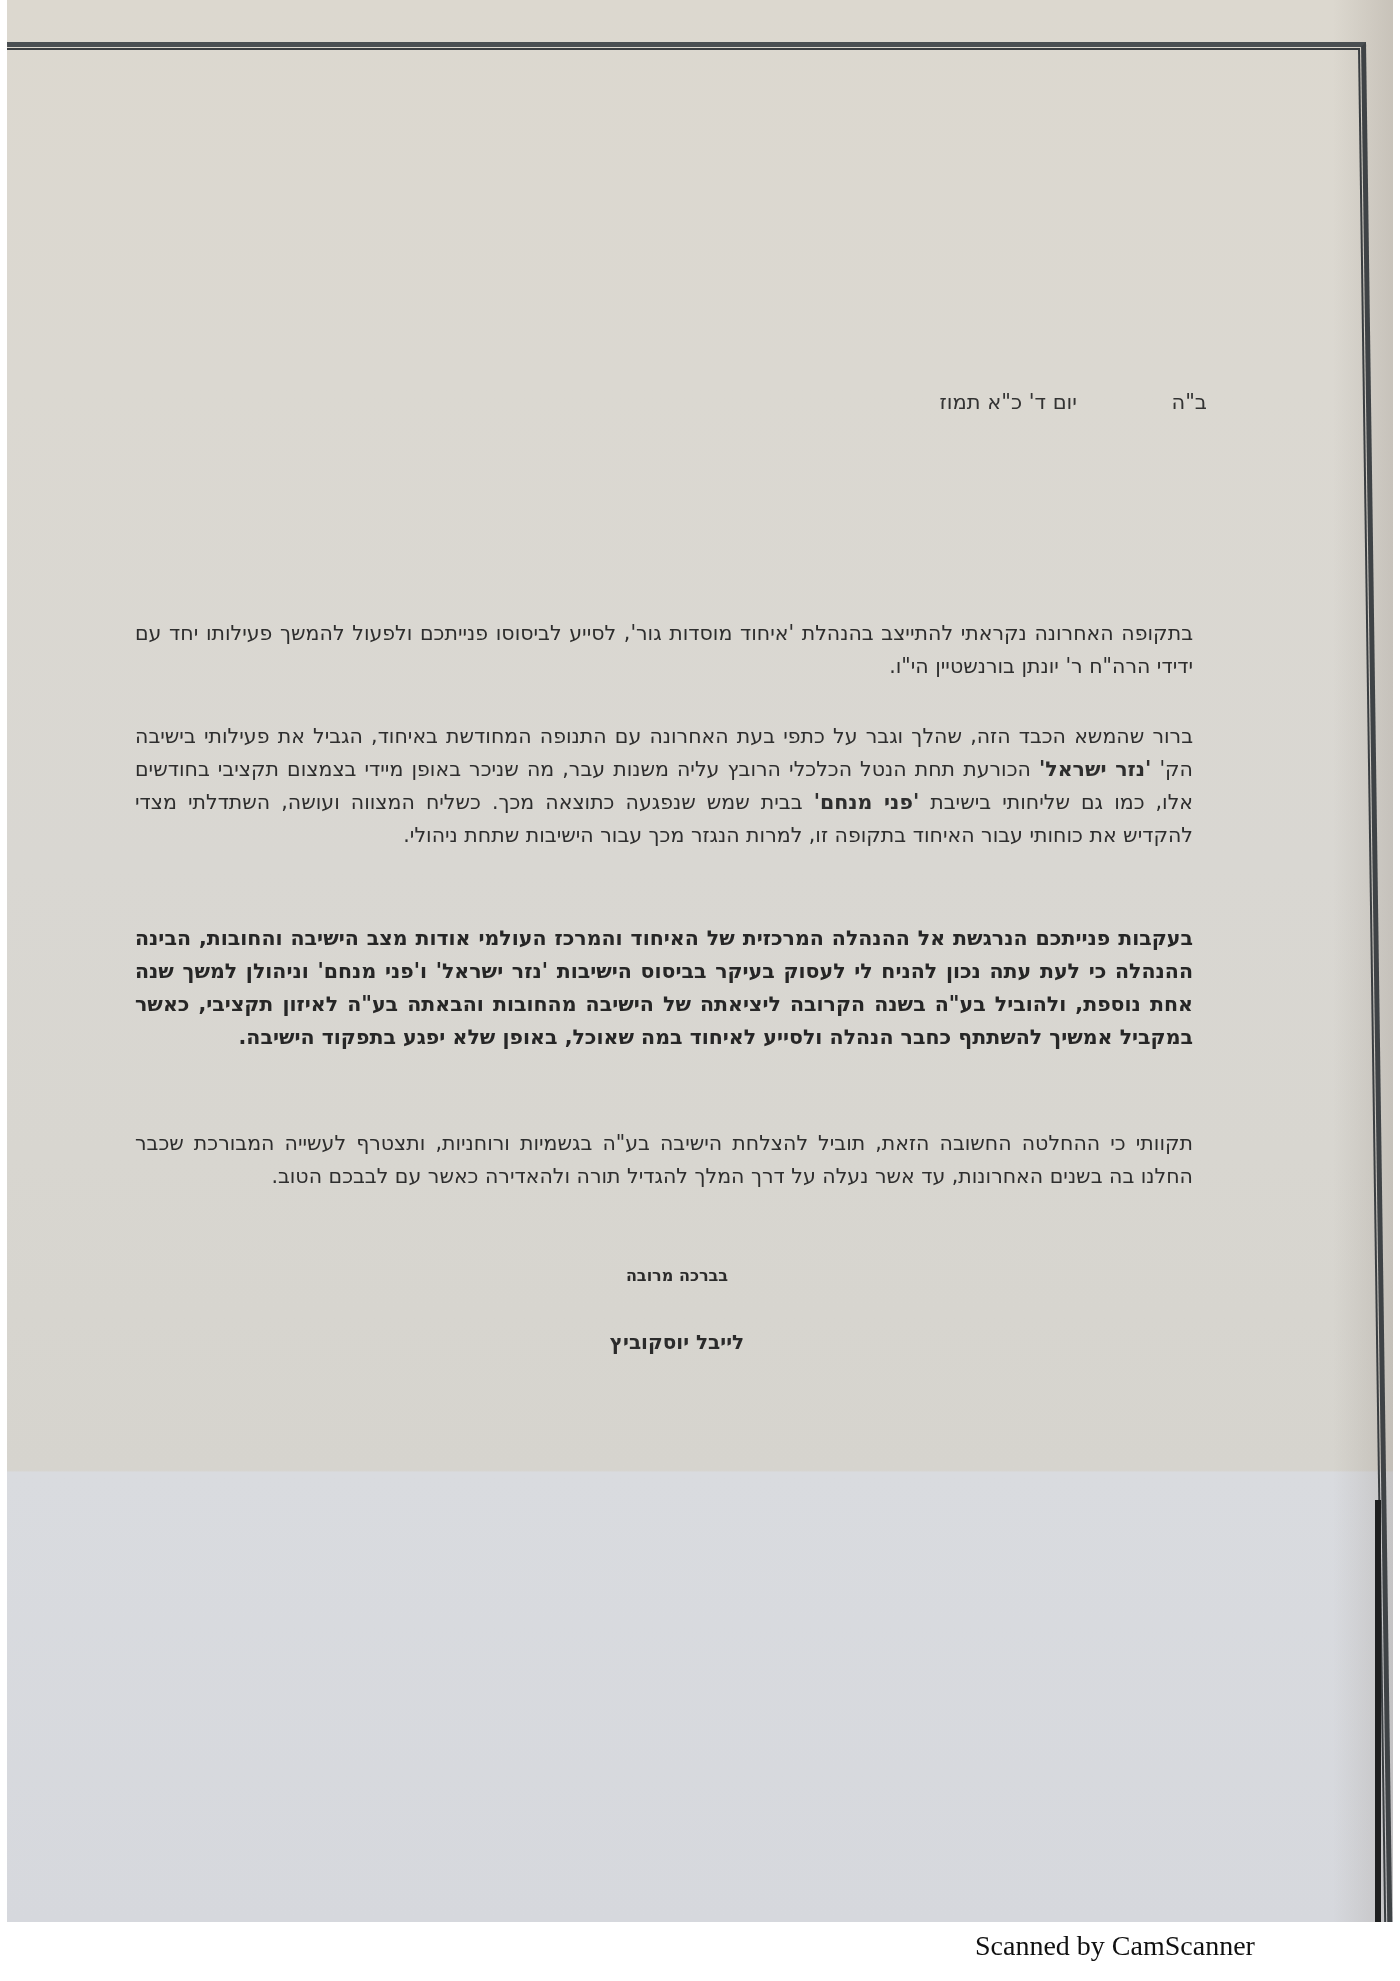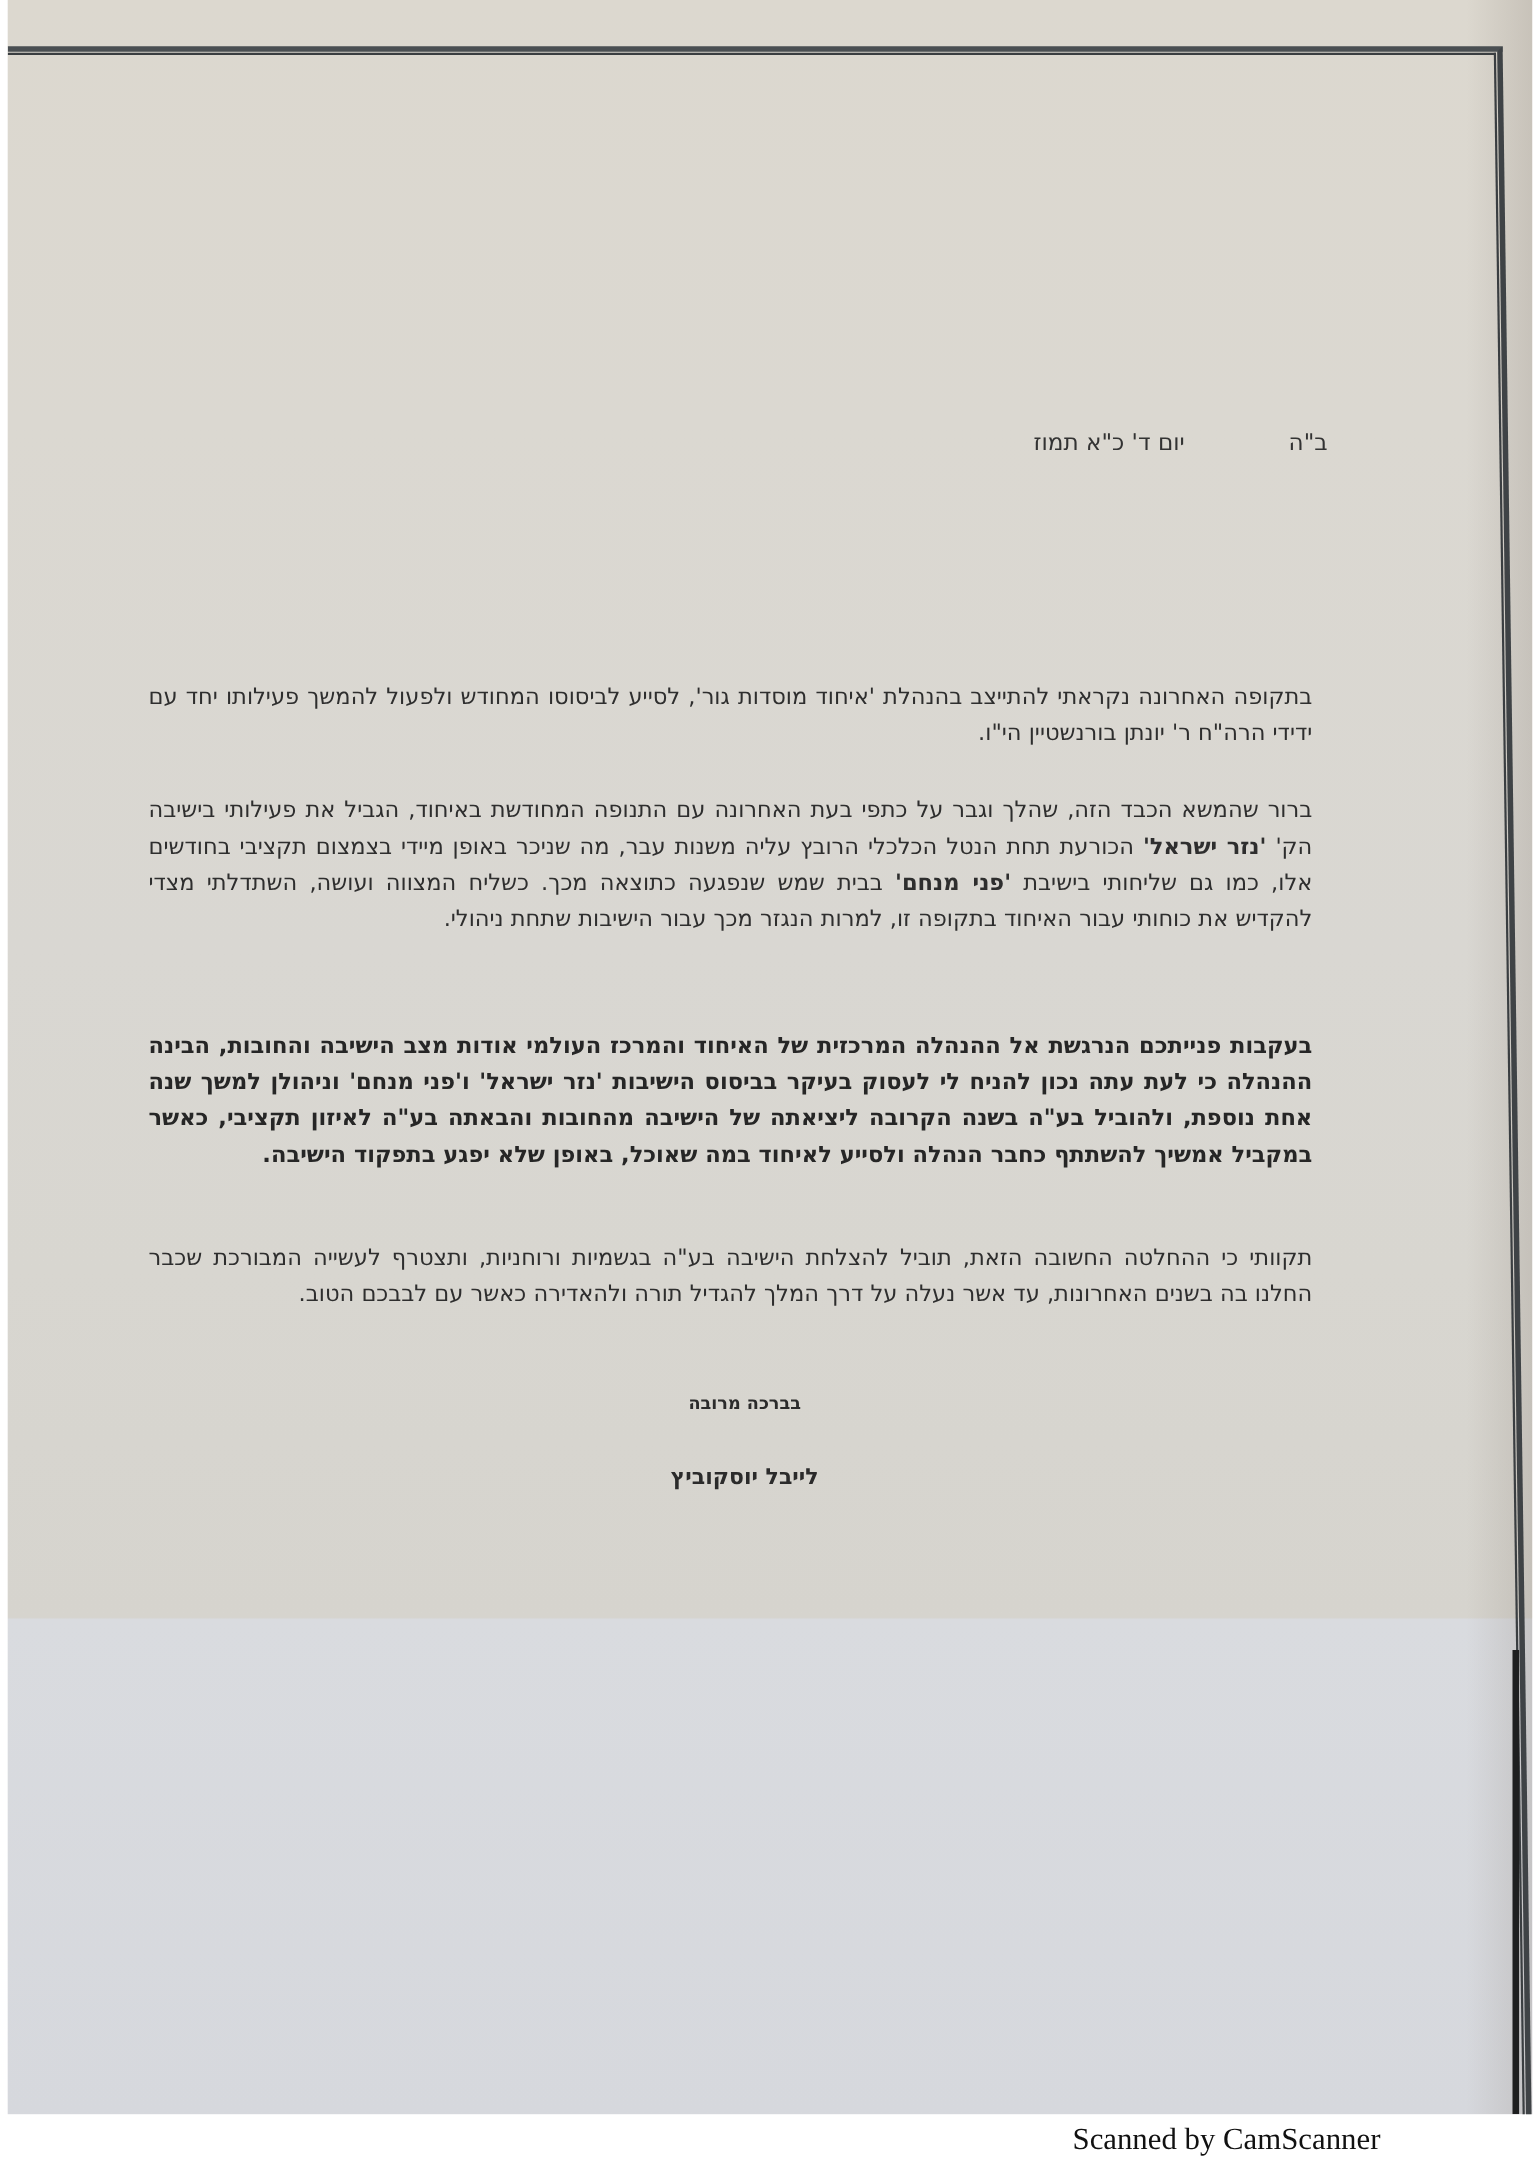--- a/index.html
+++ b/index.html
@@ -108,21 +108,20 @@
       direction: rtl;
       text-align: justify;
       text-align-last: right;
       font-size: 20.5px;
       line-height: 33px;
       color: #2e2e2e;
     }
     .para.bold {
       font-weight: bold;
       color: #262626;
-      margin-top: 12px;
     }
     .p1 { top: 617px; }
     .p2 { top: 720px; }
     .p3 { top: 922px; }
     .p4 { top: 1127px; }
     .para b { font-weight: bold; }
     .closing {
       position: absolute;
       top: 1266px;
       left: 520px;
@@ -162,21 +161,21 @@
   <div class="border-outer"></div>
   <div class="border-inner"></div>
   <div class="dark-edge"></div>
 
   <div class="header-row">
     <span class="bh">ב"ה</span>
     <span class="date">יום ד' כ"א תמוז</span>
   </div>
 
 
-  <div class="para p1">בתקופה האחרונה נקראתי להתייצב בהנהלת 'איחוד מוסדות גור', לסייע לביסוסו המחודש ולפעול להמשך פעילותו יחד עם ידידי הרה"ח ר' יונתן בורנשטיין הי"ו.</div>
+  <div class="para p1">בתקופה האחרונה נקראתי להתייצב בהנהלת 'איחוד מוסדות גור', לסייע לביסוסו פנייתכם ולפעול להמשך פעילותו יחד עם ידידי הרה"ח ר' יונתן בורנשטיין הי"ו.</div>
 
   <div class="para p2"><span>ברור שהמשא הכבד הזה, שהלך וגבר על כתפי בעת האחרונה עם התנופה המחודשת באיחוד, הגביל את פעילותי בישיבה הק' </span><b>'נזר ישראל'</b><span> הכורעת תחת הנטל הכלכלי הרובץ עליה משנות עבר, מה שניכר באופן מיידי בצמצום תקציבי בחודשים אלו, כמו גם שליחותי בישיבת </span><b>'פני מנחם'</b><span> בבית שמש שנפגעה כתוצאה מכך. כשליח המצווה ועושה, השתדלתי מצדי להקדיש את כוחותי עבור האיחוד בתקופה זו, למרות הנגזר מכך עבור הישיבות שתחת ניהולי.</span></div>
 
   <div class="para p3 bold">בעקבות פנייתכם הנרגשת אל ההנהלה המרכזית של האיחוד והמרכז העולמי אודות מצב הישיבה והחובות, הבינה ההנהלה כי לעת עתה נכון להניח לי לעסוק בעיקר בביסוס הישיבות 'נזר ישראל' ו'פני מנחם' וניהולן למשך שנה אחת נוספת, ולהוביל בע"ה בשנה הקרובה ליציאתה של הישיבה מהחובות והבאתה בע"ה לאיזון תקציבי, כאשר במקביל אמשיך להשתתף כחבר הנהלה ולסייע לאיחוד במה שאוכל, באופן שלא יפגע בתפקוד הישיבה.</div>
 
   <div class="para p4">תקוותי כי ההחלטה החשובה הזאת, תוביל להצלחת הישיבה בע"ה בגשמיות ורוחניות, ותצטרף לעשייה המבורכת שכבר החלנו בה בשנים האחרונות, עד אשר נעלה על דרך המלך להגדיל תורה ולהאדירה כאשר עם לבבכם הטוב.</div>
 
   <div class="closing">בברכה מרובה</div>
   <div class="signature">לייבל יוסקוביץ</div>
 </div>

